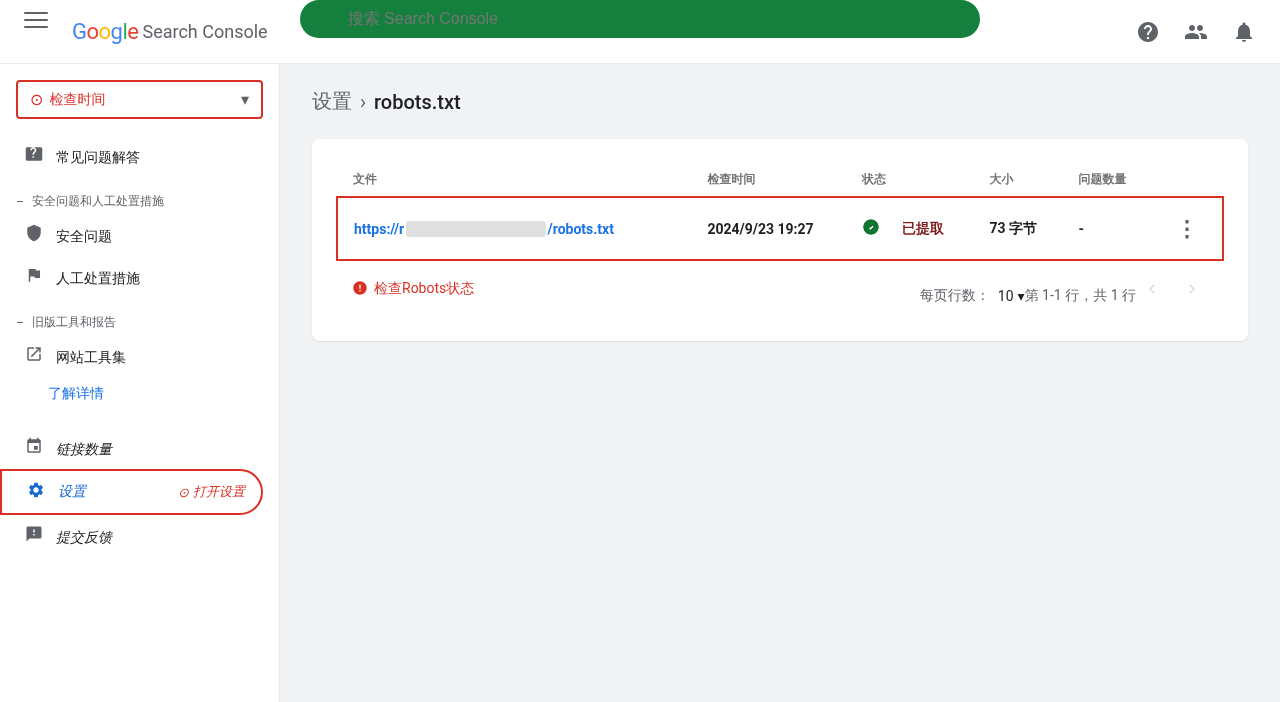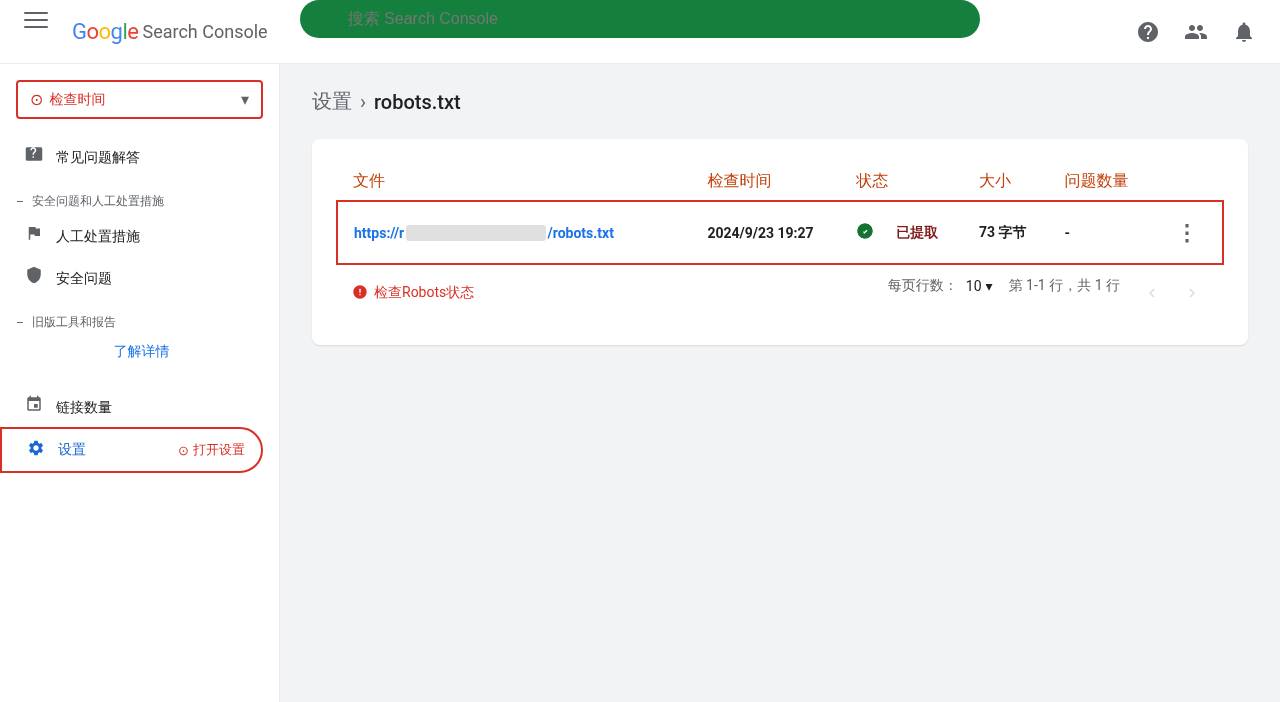--- a/index.html
+++ b/index.html
@@ -211,23 +211,23 @@
       margin-bottom: 24px;
     }
 
     
     .robots-table {
       width: 100%;
       border-collapse: collapse;
     }
     .robots-table th {
       text-align: left;
-      font-size: 16px;
-      font-weight: 400;
-      color: #c2410c;
+      font-size: 12px;
+      font-weight: 700;
+      color: #737373;
       padding: 8px 16px;
       border-bottom: 1px solid #e8eaed;
     }
     .robots-table td {
       padding: 14px 16px;
       font-size: 14px;
       color: #202124;
       font-weight: bold;
     }
 
@@ -262,22 +262,21 @@
       display: flex;
       align-items: center;
       gap: 6px;
       color: #d93025;
       cursor: pointer;
       font-size: 14px;
     }
     .footer-pagination {
       margin-left: auto;
       display: flex;
-      align-items: flex-start;
-      gap: 16px;
+      align-items: flex-end;
       color: #5f6368;
       font-size: 14px;
     }
     .rows-per-page {
       display: flex;
       align-items: center;
       gap: 8px;
     }
     .rows-select {
       display: flex;
@@ -418,46 +417,54 @@
     </div>
 
     <div class="sidebar-section-header">
       <span>–</span>
       <span>安全问题和人工处置措施</span>
     </div>
 
     <div class="sidebar-item">
       <span class="sidebar-item-icon">
         <svg width="18" height="18" viewBox="0 0 24 24" fill="#5f6368">
+          <path d="M12 1L3 5v6c0 5.55 3.84 10.74 9 12 5.16-1.26 9-6.45 9-12V5l-9-4z"></path>
+        </svg>
+      </span>
+      <span>安全问题</span>
+    </div>
+
+    <div class="sidebar-item">
+      <span class="sidebar-item-icon">
+        <svg width="18" height="18" viewBox="0 0 24 24" fill="#5f6368">
           <path d="M14.4 6L14 4H5v17h2v-7h5.6l.4 2h7V6z"></path>
         </svg>
       </span>
       <span>人工处置措施</span>
     </div>
 
+    <div class="sidebar-section-header">
+      <span>–</span>
+      <span>旧版工具和报告</span>
+    </div>
+
     <div class="sidebar-item">
       <span class="sidebar-item-icon">
         <svg width="18" height="18" viewBox="0 0 24 24" fill="#5f6368">
-          <path d="M12 1L3 5v6c0 5.55 3.84 10.74 9 12 5.16-1.26 9-6.45 9-12V5l-9-4z"></path>
+          <path d="M19 19H5V5h7V3H5c-1.11 0-2 .9-2 2v14c0 1.1.89 2 2 2h14c1.1 0 2-.9 2-2v-7h-2v7zM14 3v2h3.59l-9.83 9.83 1.41 1.41L19 6.41V10h2V3h-7z"></path>
         </svg>
       </span>
-      <span>安全问题</span>
-    </div>
-
-    <div class="sidebar-section-header">
-      <span>–</span>
-      <span>旧版工具和报告</span>
-    </div>
-
-
-    <div style="padding: 8px 28px 8px 24px; text-align: center;">
+      <span>网站工具集</span>
+    </div>
+
+    <div style="padding: 8px 28px 8px 24px;">
       <span class="sidebar-link">了解详情</span>
     </div>
 
-    <div style="margin-top: 16px;">
+    <div style="margin-top: 16px; font-style: italic;">
 
       <div class="sidebar-item">
         <span class="sidebar-item-icon">
           <svg width="18" height="18" viewBox="0 0 24 24" fill="#5f6368">
             <path d="M17 12h-5v5h5v-5zM16 1v2H8V1H6v2H5c-1.11 0-1.99.9-1.99 2L3 19c0 1.1.89 2 2 2h14c1.1 0 2-.9 2-2V5c0-1.1-.9-2-2-2h-1V1h-2zm3 18H5V8h14v11z"></path>
           </svg>
         </span>
         <span>链接数量</span>
       </div>
 
@@ -467,20 +474,28 @@
             <path d="M19.14,12.94c0.04-0.3,0.06-0.61,0.06-0.94c0-0.32-0.02-0.64-0.07-0.94l2.03-1.58c0.18-0.14,0.23-0.41,0.12-0.61 l-1.92-3.32c-0.12-0.22-0.37-0.29-0.59-0.22l-2.39,0.96c-0.5-0.38-1.03-0.7-1.62-0.94L14.4,2.81c-0.04-0.24-0.24-0.41-0.48-0.41 h-3.84c-0.24,0-0.43,0.17-0.47,0.41L9.25,5.35C8.66,5.59,8.12,5.92,7.63,6.29L5.24,5.33c-0.22-0.08-0.47,0-0.59,0.22L2.74,8.87 C2.62,9.08,2.66,9.34,2.86,9.48l2.03,1.58C4.84,11.36,4.8,11.69,4.8,12s0.02,0.64,0.07,0.94l-2.03,1.58 c-0.18,0.14-0.23,0.41-0.12,0.61l1.92,3.32c0.12,0.22,0.37,0.29,0.59,0.22l2.39-0.96c0.5,0.38,1.03,0.7,1.62,0.94l0.36,2.54 c0.05,0.24,0.24,0.41,0.48,0.41h3.84c0.24,0,0.44-0.17,0.47-0.41l0.36-2.54c0.59-0.24,1.13-0.56,1.62-0.94l2.39,0.96 c0.22,0.08,0.47,0,0.59-0.22l1.92-3.32c0.12-0.22,0.07-0.47-0.12-0.61L19.14,12.94z M12,15.6c-1.98,0-3.6-1.62-3.6-3.6 s1.62-3.6,3.6-3.6s3.6,1.62,3.6,3.6S13.98,15.6,12,15.6z"></path>
           </svg>
         </span>
         <span style="color:#1967d2;">设置</span>
         <span class="open-settings-badge">
           <span>⊙</span>
           <span>打开设置</span>
         </span>
       </div>
 
+      <div class="sidebar-item">
+        <span class="sidebar-item-icon">
+          <svg width="18" height="18" viewBox="0 0 24 24" fill="#5f6368">
+            <path d="M20 2H4c-1.1 0-2 .9-2 2v18l4-4h14c1.1 0 2-.9 2-2V4c0-1.1-.9-2-2-2zm-7 12h-2v-2h2v2zm0-4h-2V6h2v4z"></path>
+          </svg>
+        </span>
+        <span>提交反馈</span>
+      </div>
 
     </div>
   </div>
 
   <div class="content">
 
     <div class="breadcrumb">
       <span class="breadcrumb-link">设置</span>
       <span class="breadcrumb-separator">›</span>
       <span class="breadcrumb-current">robots.txt</span>

